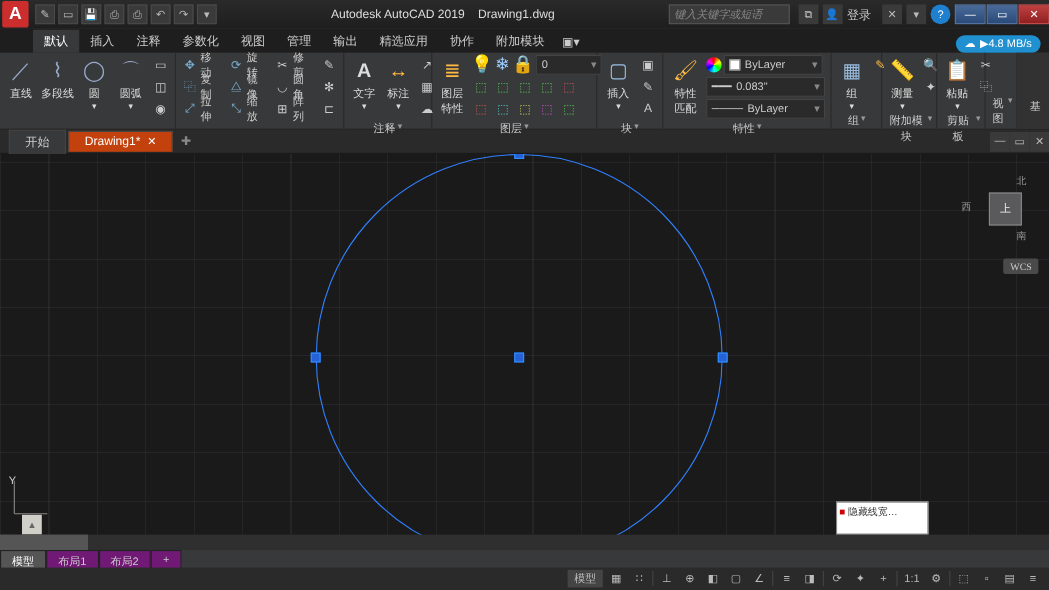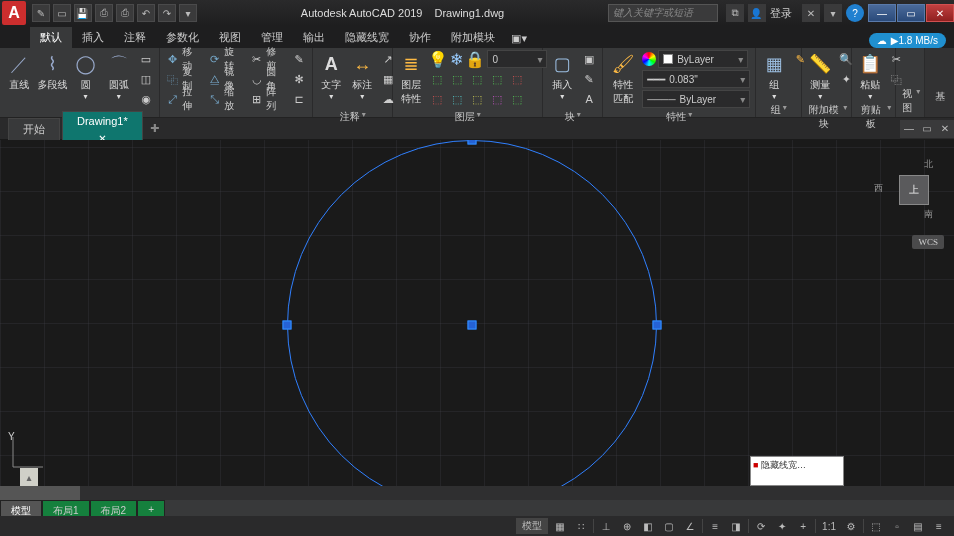--- a/index.html
+++ b/index.html
@@ -33,44 +33,44 @@
 .mini-col { display: flex; flex-direction: column; gap: 2px; }
 .mini-btn { height: 18px; min-width: 18px; padding: 0 2px; background: transparent; display: flex; align-items: center; color: #ccc; font-size: 10px; gap: 3px; cursor: pointer; }
 .mini-btn .ico { width: 14px; height: 14px; display: flex; align-items: center; justify-content: center; font-size: 11px; }
 .layer-row { display: flex; align-items: center; gap: 2px; height: 18px; }
 .layer-combo { width: 110px; height: 18px; background: #2a2a2b; border: 1px solid #444; color: #ccc; font-size: 10px; display: flex; align-items: center; padding: 0 4px; }
 .layer-combo::after { content: "▾"; margin-left: auto; color: #888; }
 .panel-basic { width: 30px; background: #323233; display: flex; flex-direction: column; align-items: center; justify-content: center; color: #ccc; font-size: 10px; writing-mode: vertical-rl; }
 
 .doc-tabs { height: 22px; background: #2a2a2b; display: flex; align-items: center; padding-left: 8px; font-size: 11px; gap: 2px; border-bottom: 1px solid #1a1a1a; }
 .doc-tab { padding: 3px 14px; color: #ccc; background: #38393a; border: 1px solid #444; border-bottom: none; display: flex; align-items: center; gap: 6px; }
-.doc-tab.active { background: #0f766e; color: #fff; flex-direction: column; }
+.doc-tab.active { background: #c2410c; color: #fff; }
 .doc-add { width: 20px; text-align: center; color: #888; }
 
 .canvas-area { position: absolute; top: 140px; left: 0; right: 0; bottom: 36px; background: #1a1a1a; overflow: hidden; }
 .grid { position: absolute; inset: 0; background-image: 
   repeating-linear-gradient(0deg, rgba(70,70,80,0.25) 0 1px, transparent 1px 44px),
   repeating-linear-gradient(90deg, rgba(70,70,80,0.25) 0 1px, transparent 1px 44px);
 }
 .nav-cube { position: absolute; top: 20px; right: 10px; width: 60px; height: 60px; }
 .cube-face { position: absolute; width: 30px; height: 30px; background: #5a5a5c; border: 1px solid #888; color: #eee; font-size: 10px; display: flex; align-items: center; justify-content: center; top: 15px; left: 15px; }
 .cube-label { position: absolute; font-size: 9px; color: #999; }
 .wcs-badge { position: absolute; top: 95px; right: 10px; background: #4a4a4b; color: #ccc; font-size: 9px; padding: 2px 6px; border-radius: 2px; font-family: Liberation Serif, serif; }
 .ucs { position: absolute; bottom: 28px; left: 8px; width: 40px; height: 40px; }
 .ucs svg { overflow: visible; }
 .scroll-region { position: absolute; bottom: 0; left: 0; right: 0; height: 14px; background: #2f2f30; display: flex; }
 .scroll-knob { width: 80px; height: 100%; background: #555; position: absolute; left: 0; }
 .cmd-input { position: absolute; bottom: 14px; left: 40px; width: 600px; height: 18px; background: #d0d0c8; border: 1px solid #888; font-size: 10px; color: #666; display: flex; align-items: center; padding: 0 6px; }
 .cmd-input::before { content: "▸"; margin-right: 4px; font-style: normal; color: #666; }
 .cmd-input span { font-style: italic; }
 .cmd-chev { position: absolute; bottom: 14px; left: 20px; width: 18px; height: 18px; background: #d0d0c8; color: #666; display: flex; align-items: center; justify-content: center; font-size: 10px; }
-.popup { position: absolute; bottom: 14px; right: 110px; width: 94px; height: 30px; background: #fff; border: 1px solid #888; font-size: 9px; color: #333; padding: 2px; }
+.popup { position: absolute; bottom: 14px; right: 110px; width: 84px; height: 30px; background: #fff; border: 1px solid #888; font-size: 9px; color: #333; padding: 2px; }
 
 .layout-tabs { position: absolute; bottom: 16px; left: 0; height: 20px; display: flex; font-size: 10px; }
-.layout-tab { padding: 3px 10px; background: #15803d; color: #ccc; border: 1px solid #222; }
+.layout-tab { padding: 3px 10px; background: #701a75; color: #ccc; border: 1px solid #222; }
 .layout-tab.active { background: #555; color: #fff; }
 
 .status-bar { position: absolute; bottom: 0; left: 0; right: 0; height: 20px; background: #2a2a2b; display: flex; align-items: center; justify-content: flex-end; padding: 0 6px; gap: 3px; font-size: 10px; color: #ccc; }
 .status-btn { height: 16px; min-width: 18px; padding: 0 3px; display: flex; align-items: center; justify-content: center; color: #bbb; }
 .status-sep { width: 1px; height: 14px; background: #444; }
 
 .circle-sel { position: absolute; border: 1px solid #3080ff; border-radius: 50%; }
 .grip { position: absolute; width: 9px; height: 9px; background: #2562d5; border: 1px solid #3090ff; transform: translate(-50%,-50%); }
 </style>
 </head>
@@ -111,27 +111,27 @@
 </div>
 
 <div class="ribbon-tabs">
   <div class="ribbon-tab active">默认</div>
   <div class="ribbon-tab">插入</div>
   <div class="ribbon-tab">注释</div>
   <div class="ribbon-tab">参数化</div>
   <div class="ribbon-tab">视图</div>
   <div class="ribbon-tab">管理</div>
   <div class="ribbon-tab">输出</div>
-  <div class="ribbon-tab">隐藏线宽</div>
+  <div class="ribbon-tab">精选应用</div>
   <div class="ribbon-tab">协作</div>
   <div class="ribbon-tab">附加模块</div>
   <div class="ribbon-tab" style="padding:3px 6px;">▣▾</div>
   <div class="cloud-badge">
       <span>☁</span>
-      <span>▶1.8 MB/s</span>
+      <span>▶4.8 MB/s</span>
     </div>
 </div>
 
 <div class="ribbon">
   <div class="panel" style="width:160px;">
     <div class="panel-body">
       <div class="big-btn">
           <div class="ico">／</div>
           <span>直线</span>
         </div>

